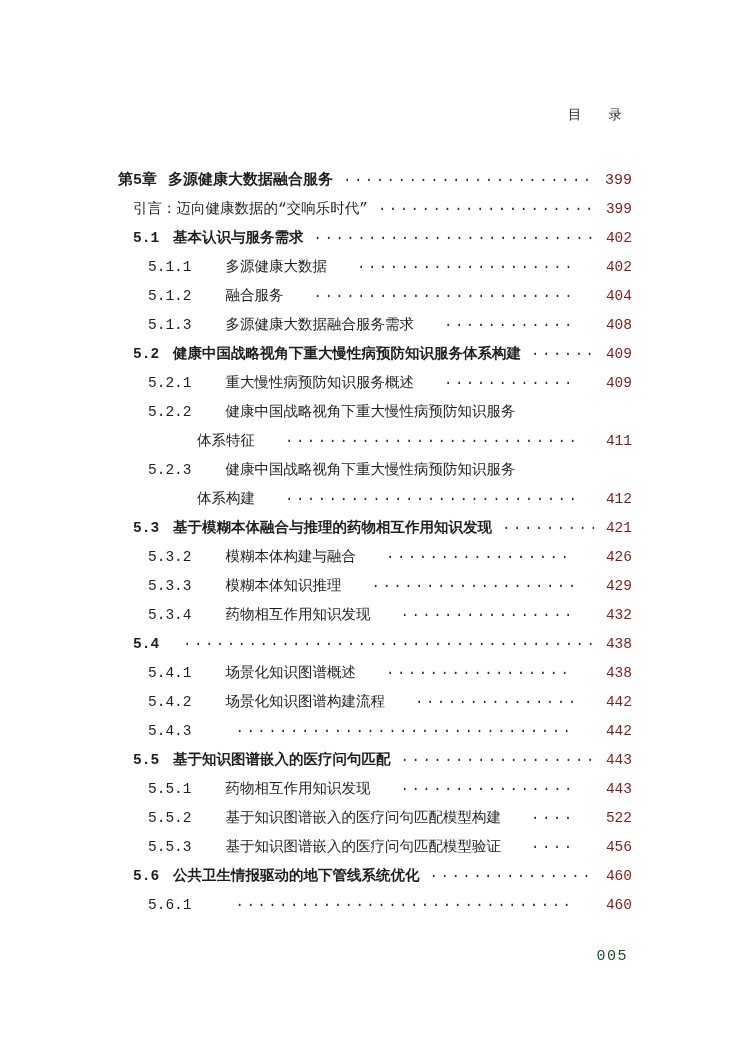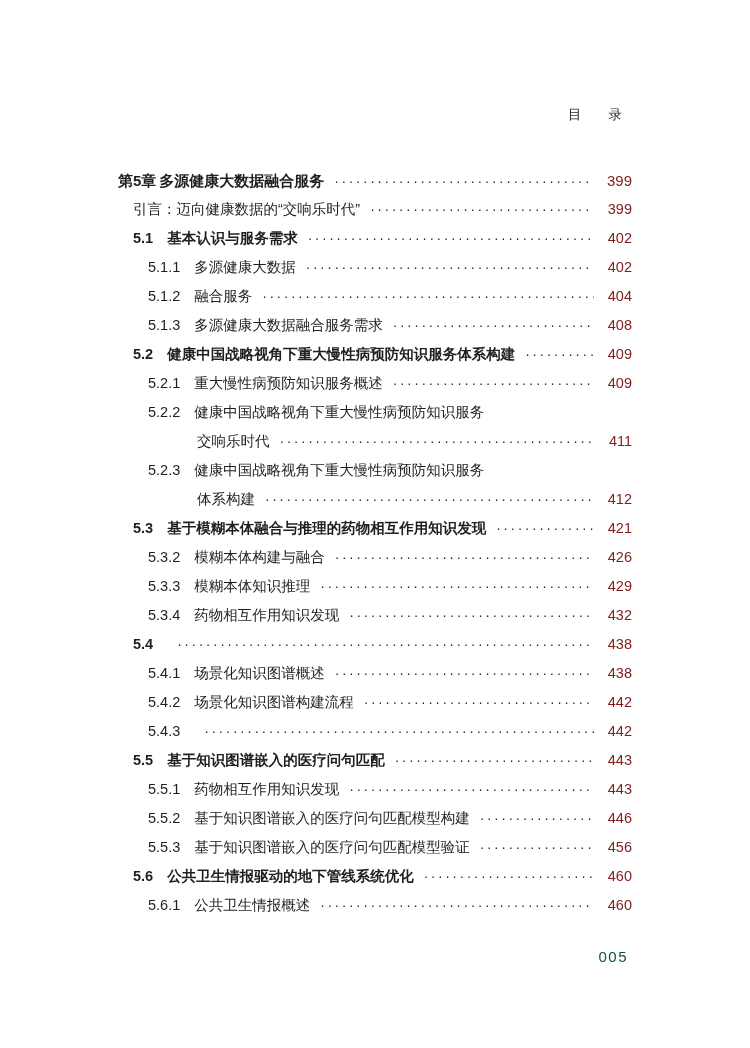--- a/index.html
+++ b/index.html
@@ -5,21 +5,21 @@
   html, body {
     margin: 0;
     padding: 0;
     background: #ffffff;
   }
   .page {
     position: relative;
     width: 750px;
     height: 1048px;
     background: #ffffff;
-    font-family: Liberation Sans, sans-serif;
+    font-family: Liberation Mono, monospace;
     color: #1f1f1f;
     overflow: hidden;
   }
   .page-header {
     position: absolute;
     top: 106px;
     right: 128px;
     font-size: 13.5px;
     color: #2a2a2a;
   }
@@ -33,24 +33,24 @@
   .entry.chapter { font-size: 15px; }
   .entry.bold { font-weight: 700; }
   .line {
     display: flex;
     align-items: baseline;
     line-height: 29px;
     height: 29px;
     white-space: nowrap;
   }
   .entry.section .line { padding-left: 15px; justify-content: space-between; }
-  .entry.subsection .line { padding-left: 30px; }
+  .entry.subsection .line { padding-left: 30px; gap: 20px; }
   .entry.subsection .line.cont { padding-left: 79px; }
   .num { flex: none; margin-right: 14px; }
-  .entry.chapter .num { margin-right: 3px; }
+  .entry.chapter .num { margin-right: 11px; }
   .title { flex: none; }
   .leader {
     flex: 1 1 auto;
     overflow: hidden;
     white-space: nowrap;
     margin: 0 6px 0 10px;
     font-weight: 400;
     color: #2b2b2b;
   }
   .leader::after {
@@ -146,21 +146,21 @@
           <span class="leader"></span>
           <span class="page-num">409</span>
         </div>
       </div>
       <div class="entry subsection">
         <div class="line">
           <span class="num">5.2.2</span>
           <span class="title">健康中国战略视角下重大慢性病预防知识服务</span>
         </div>
         <div class="line cont">
-          <span class="title">交响乐时代</span>
+          <span class="title">体系特征</span>
           <span class="leader"></span>
           <span class="page-num">411</span>
         </div>
       </div>
       <div class="entry subsection">
         <div class="line">
           <span class="num">5.2.3</span>
           <span class="title">健康中国战略视角下重大慢性病预防知识服务</span>
         </div>
         <div class="line cont">
@@ -245,21 +245,21 @@
           <span class="title">药物相互作用知识发现</span>
           <span class="leader"></span>
           <span class="page-num">443</span>
         </div>
       </div>
       <div class="entry subsection">
         <div class="line">
           <span class="num">5.5.2</span>
           <span class="title">基于知识图谱嵌入的医疗问句匹配模型构建</span>
           <span class="leader"></span>
-          <span class="page-num">446</span>
+          <span class="page-num">522</span>
         </div>
       </div>
       <div class="entry subsection">
         <div class="line">
           <span class="num">5.5.3</span>
           <span class="title">基于知识图谱嵌入的医疗问句匹配模型验证</span>
           <span class="leader"></span>
           <span class="page-num">456</span>
         </div>
       </div>
@@ -267,21 +267,20 @@
         <div class="line">
           <span class="num">5.6</span>
           <span class="title">公共卫生情报驱动的地下管线系统优化</span>
           <span class="leader"></span>
           <span class="page-num">460</span>
         </div>
       </div>
       <div class="entry subsection">
         <div class="line">
           <span class="num">5.6.1</span>
-          <span class="title">公共卫生情报概述</span>
           <span class="leader"></span>
           <span class="page-num">460</span>
         </div>
       </div>
     </div>
 
   <div class="page-footer">
     <span>005</span>
   </div>
 

